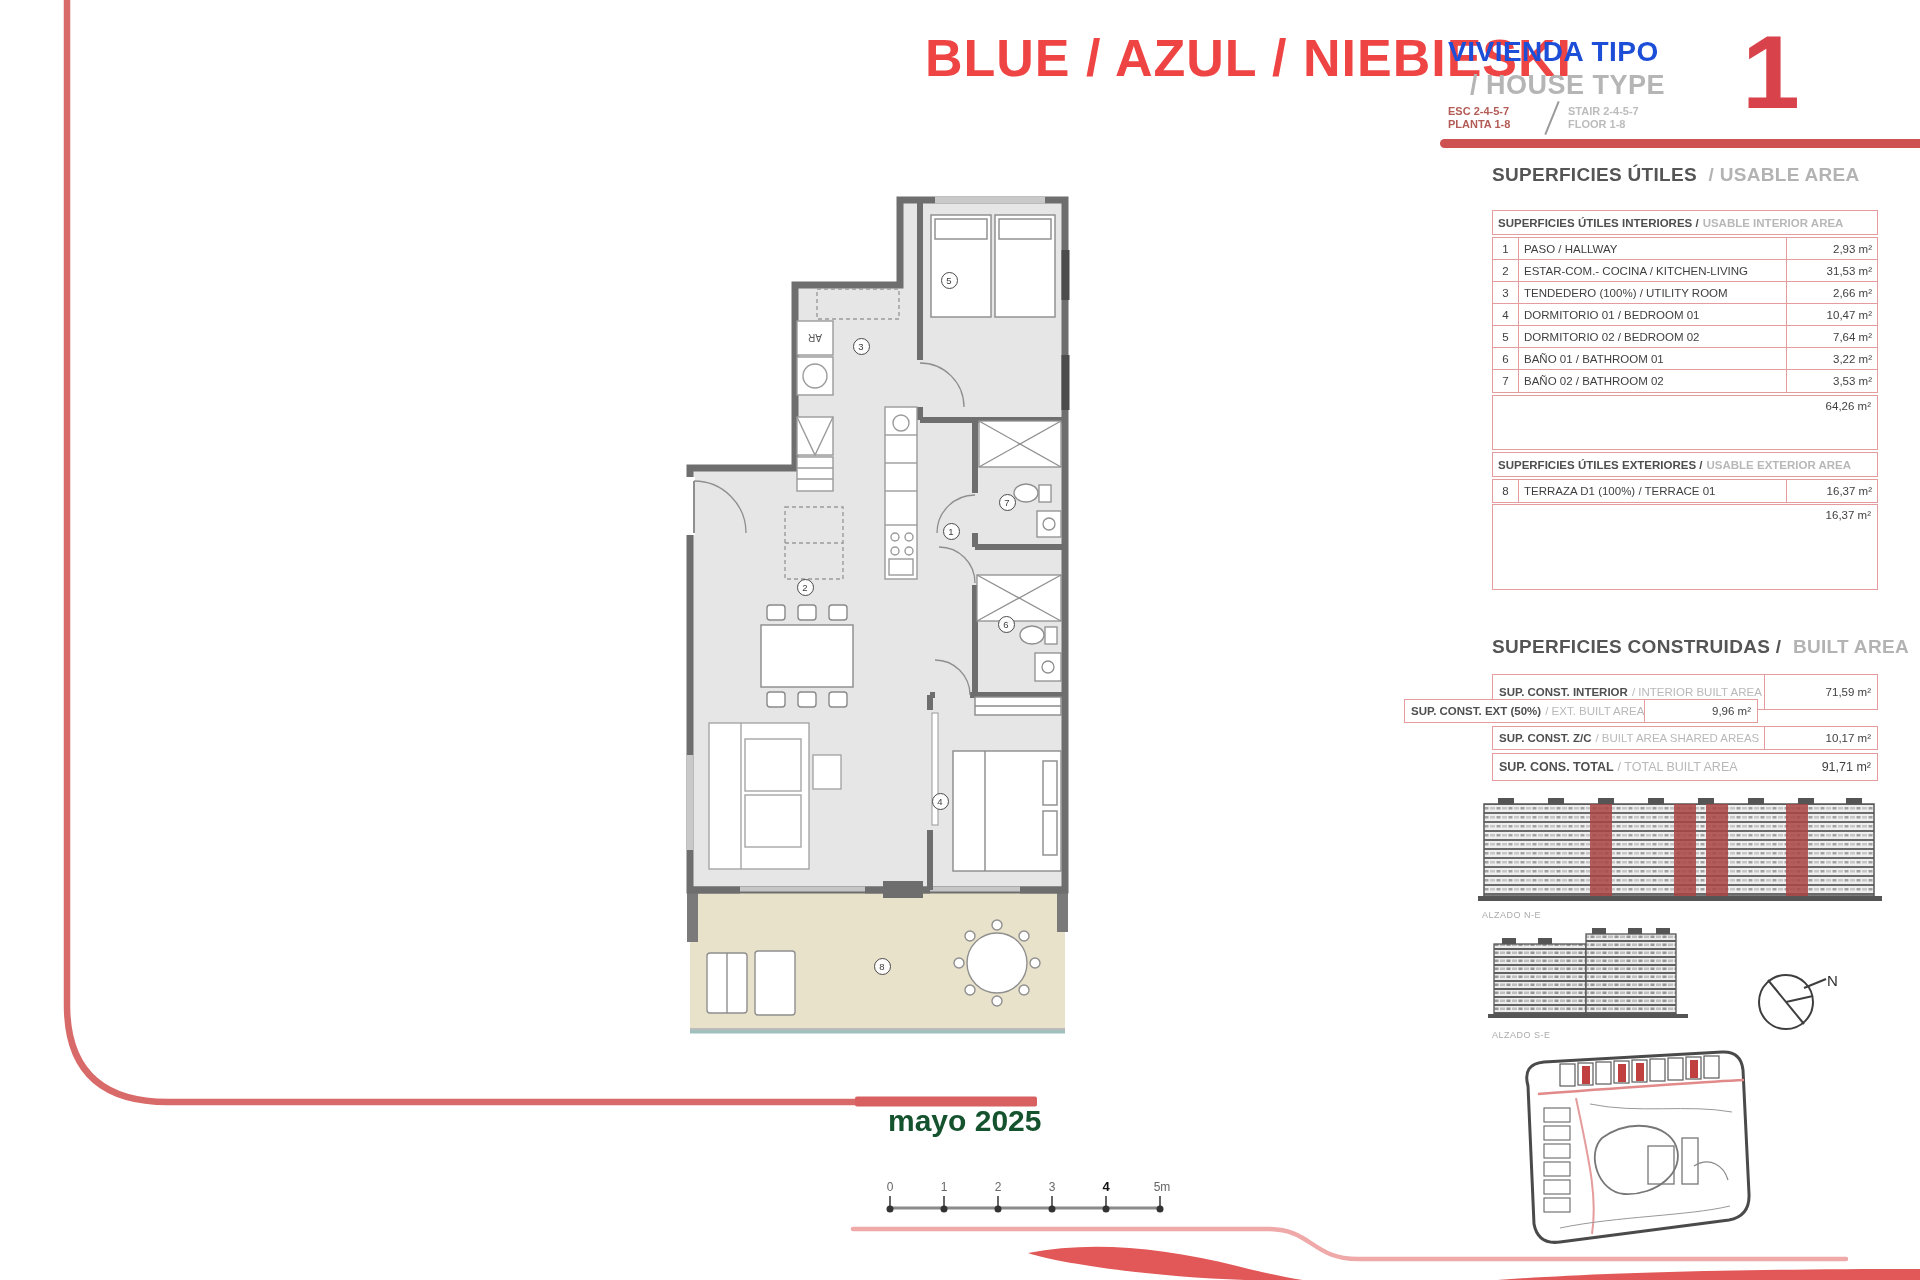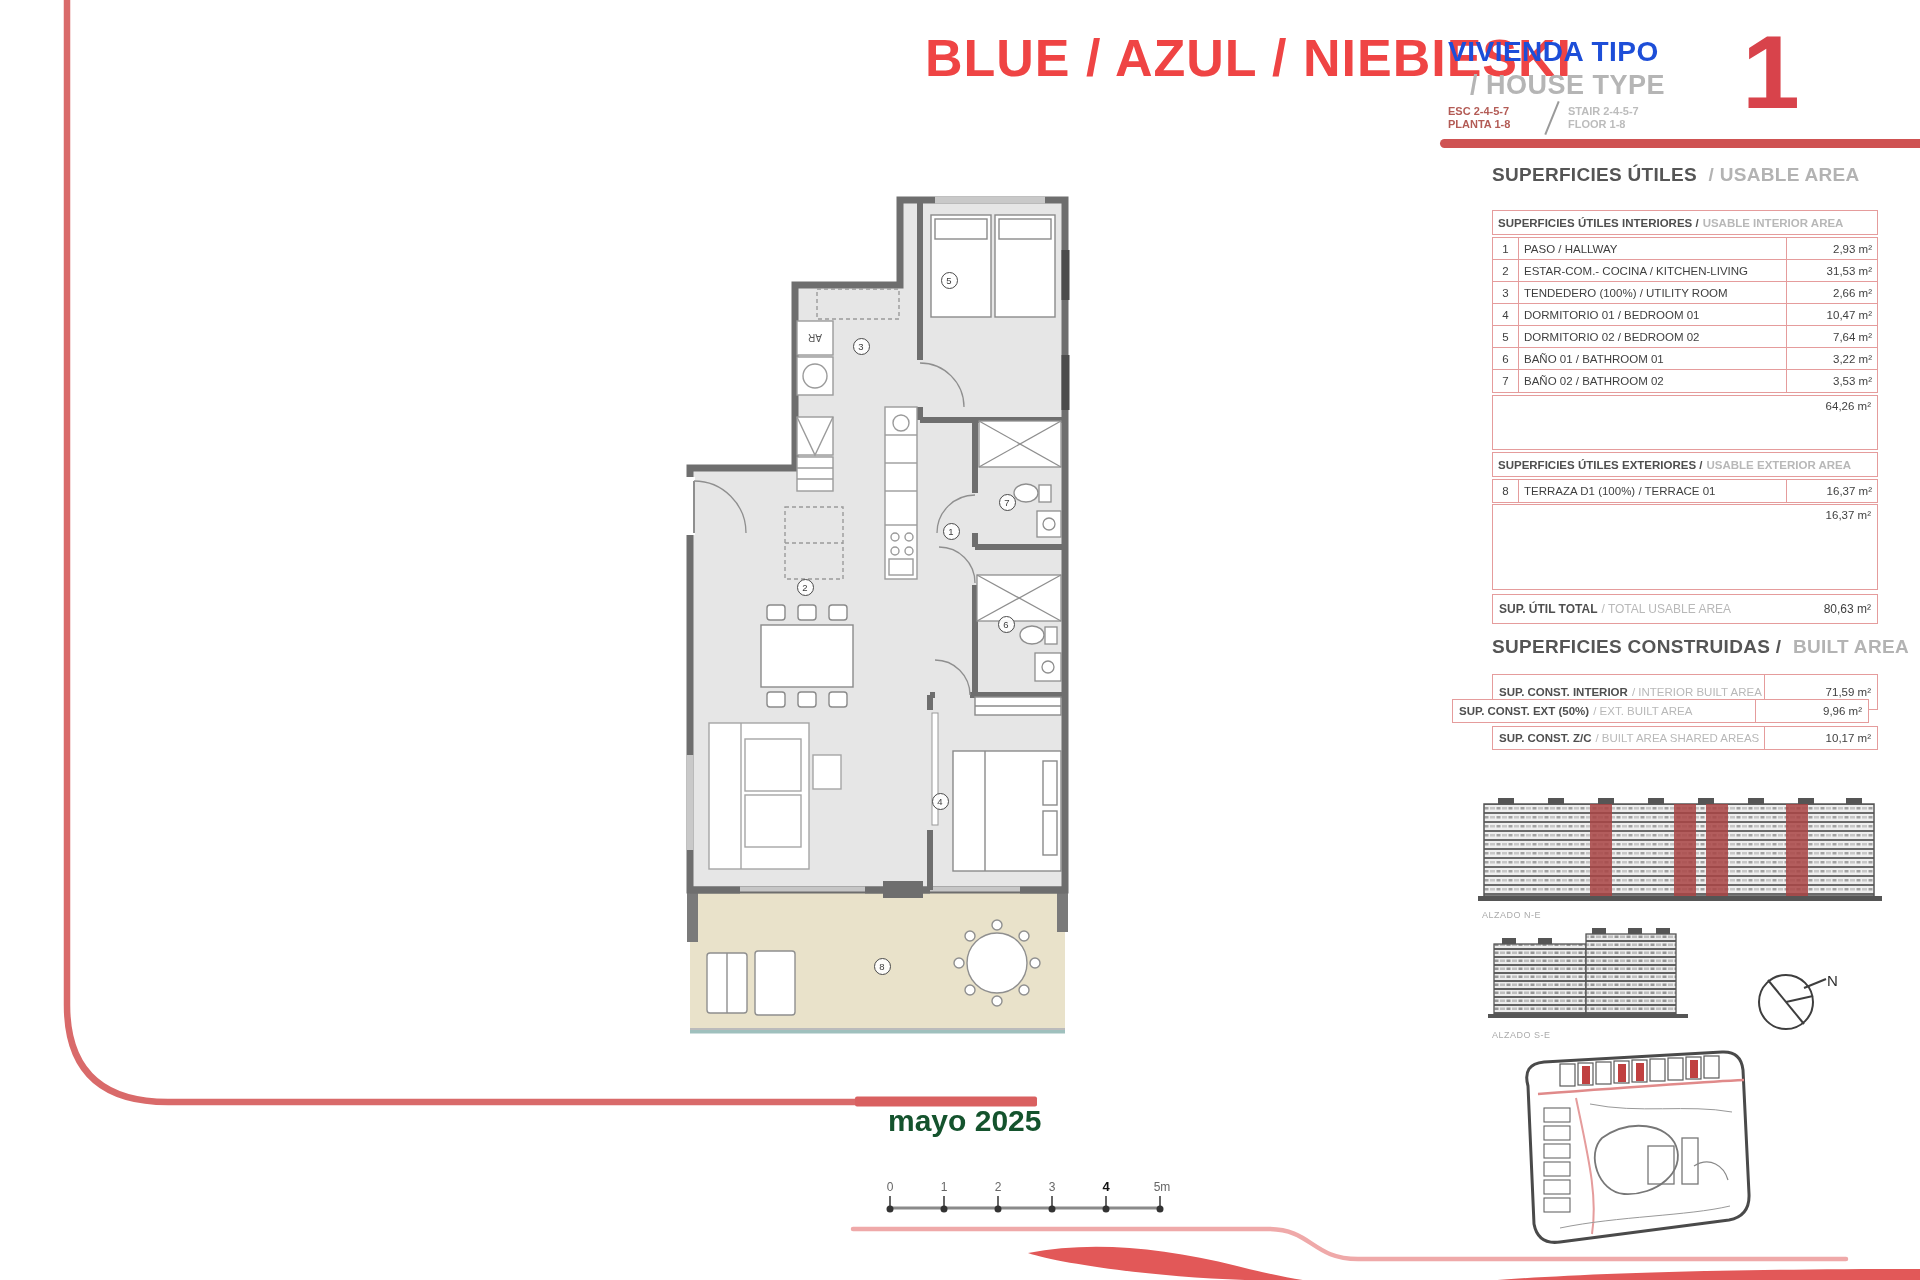--- a/index.html
+++ b/index.html
@@ -135,51 +135,53 @@
       <div class="cnum">8</div>
       <div class="clab">TERRAZA D1 (100%) / TERRACE 01</div>
       <div class="cval">16,37 m²</div>
     </div>
   </div>
 
   <div class="abs tbox totbox" style="left:1492px;top:504px;width:386px;height:86px;">
     <span>16,37 m²</span>
   </div>
 
-  <div class="abs tbox sumrow" style="left:1492px;top:594px;width:386px;height:30px;">
-    <span class="es">SUP. ÚTIL TOTAL</span>
-    <span class="lt">/ TOTAL USABLE AREA</span>
-    <span class="v">80,63 m²</span>
-  </div>
 
   <div class="abs sechead" style="left:1492px;top:636px;">
     <span>SUPERFICIES CONSTRUIDAS /</span>
     <span class="lt" style="margin-left:6px;">BUILT AREA</span>
   </div>
 
   <div class="abs tbox brow" style="left:1492px;top:674px;width:386px;height:36px;justify-content:center;">
     <div class="lab">
         <span class="es">SUP. CONST. INTERIOR</span>
         <span class="lt">/ INTERIOR BUILT AREA</span>
       </div>
     <div class="val vborder">71,59 m²</div>
   </div>
-  <div class="abs tbox brow" style="left:1452px;top:699px;width:417px;height:24px;text-align:right;">
+  <div class="abs tbox brow" style="left:1404px;top:699px;width:354px;height:24px;text-align:right;">
     <div class="lab">
         <span class="es">SUP. CONST. EXT (50%)</span>
         <span class="lt">/ EXT. BUILT AREA</span>
       </div>
     <div class="val vborder">9,96 m²</div>
   </div>
   <div class="abs tbox brow" style="left:1492px;top:726px;width:386px;height:24px;">
     <div class="lab">
         <span class="es">SUP. CONST. Z/C</span>
         <span class="lt">/ BUILT AREA SHARED AREAS</span>
       </div>
     <div class="val vborder">10,17 m²</div>
+  </div>
+  <div class="abs tbox brow" style="left:1492px;top:753px;width:386px;height:28px;font-size:12.5px;">
+    <div class="lab">
+        <span class="es">SUP. CONS. TOTAL</span>
+        <span class="lt">/ TOTAL BUILT AREA</span>
+      </div>
+    <div class="val">91,71 m²</div>
   </div>
 
   <svg class="abs" style="left:1478px;top:794px;" width="404" height="112" viewBox="0 0 404 112">
     <defs>
       <pattern id="fl1" width="12" height="9" patternUnits="userSpaceOnUse">
         <rect width="12" height="9" fill="#efefef"></rect>
         <rect width="12" height="2" fill="#6a6a6a"></rect>
         <rect y="4" width="5" height="2.5" fill="#c6c6c6"></rect>
         <rect x="6.5" y="4" width="4" height="2.5" fill="#a3a3a3"></rect>
       </pattern>

